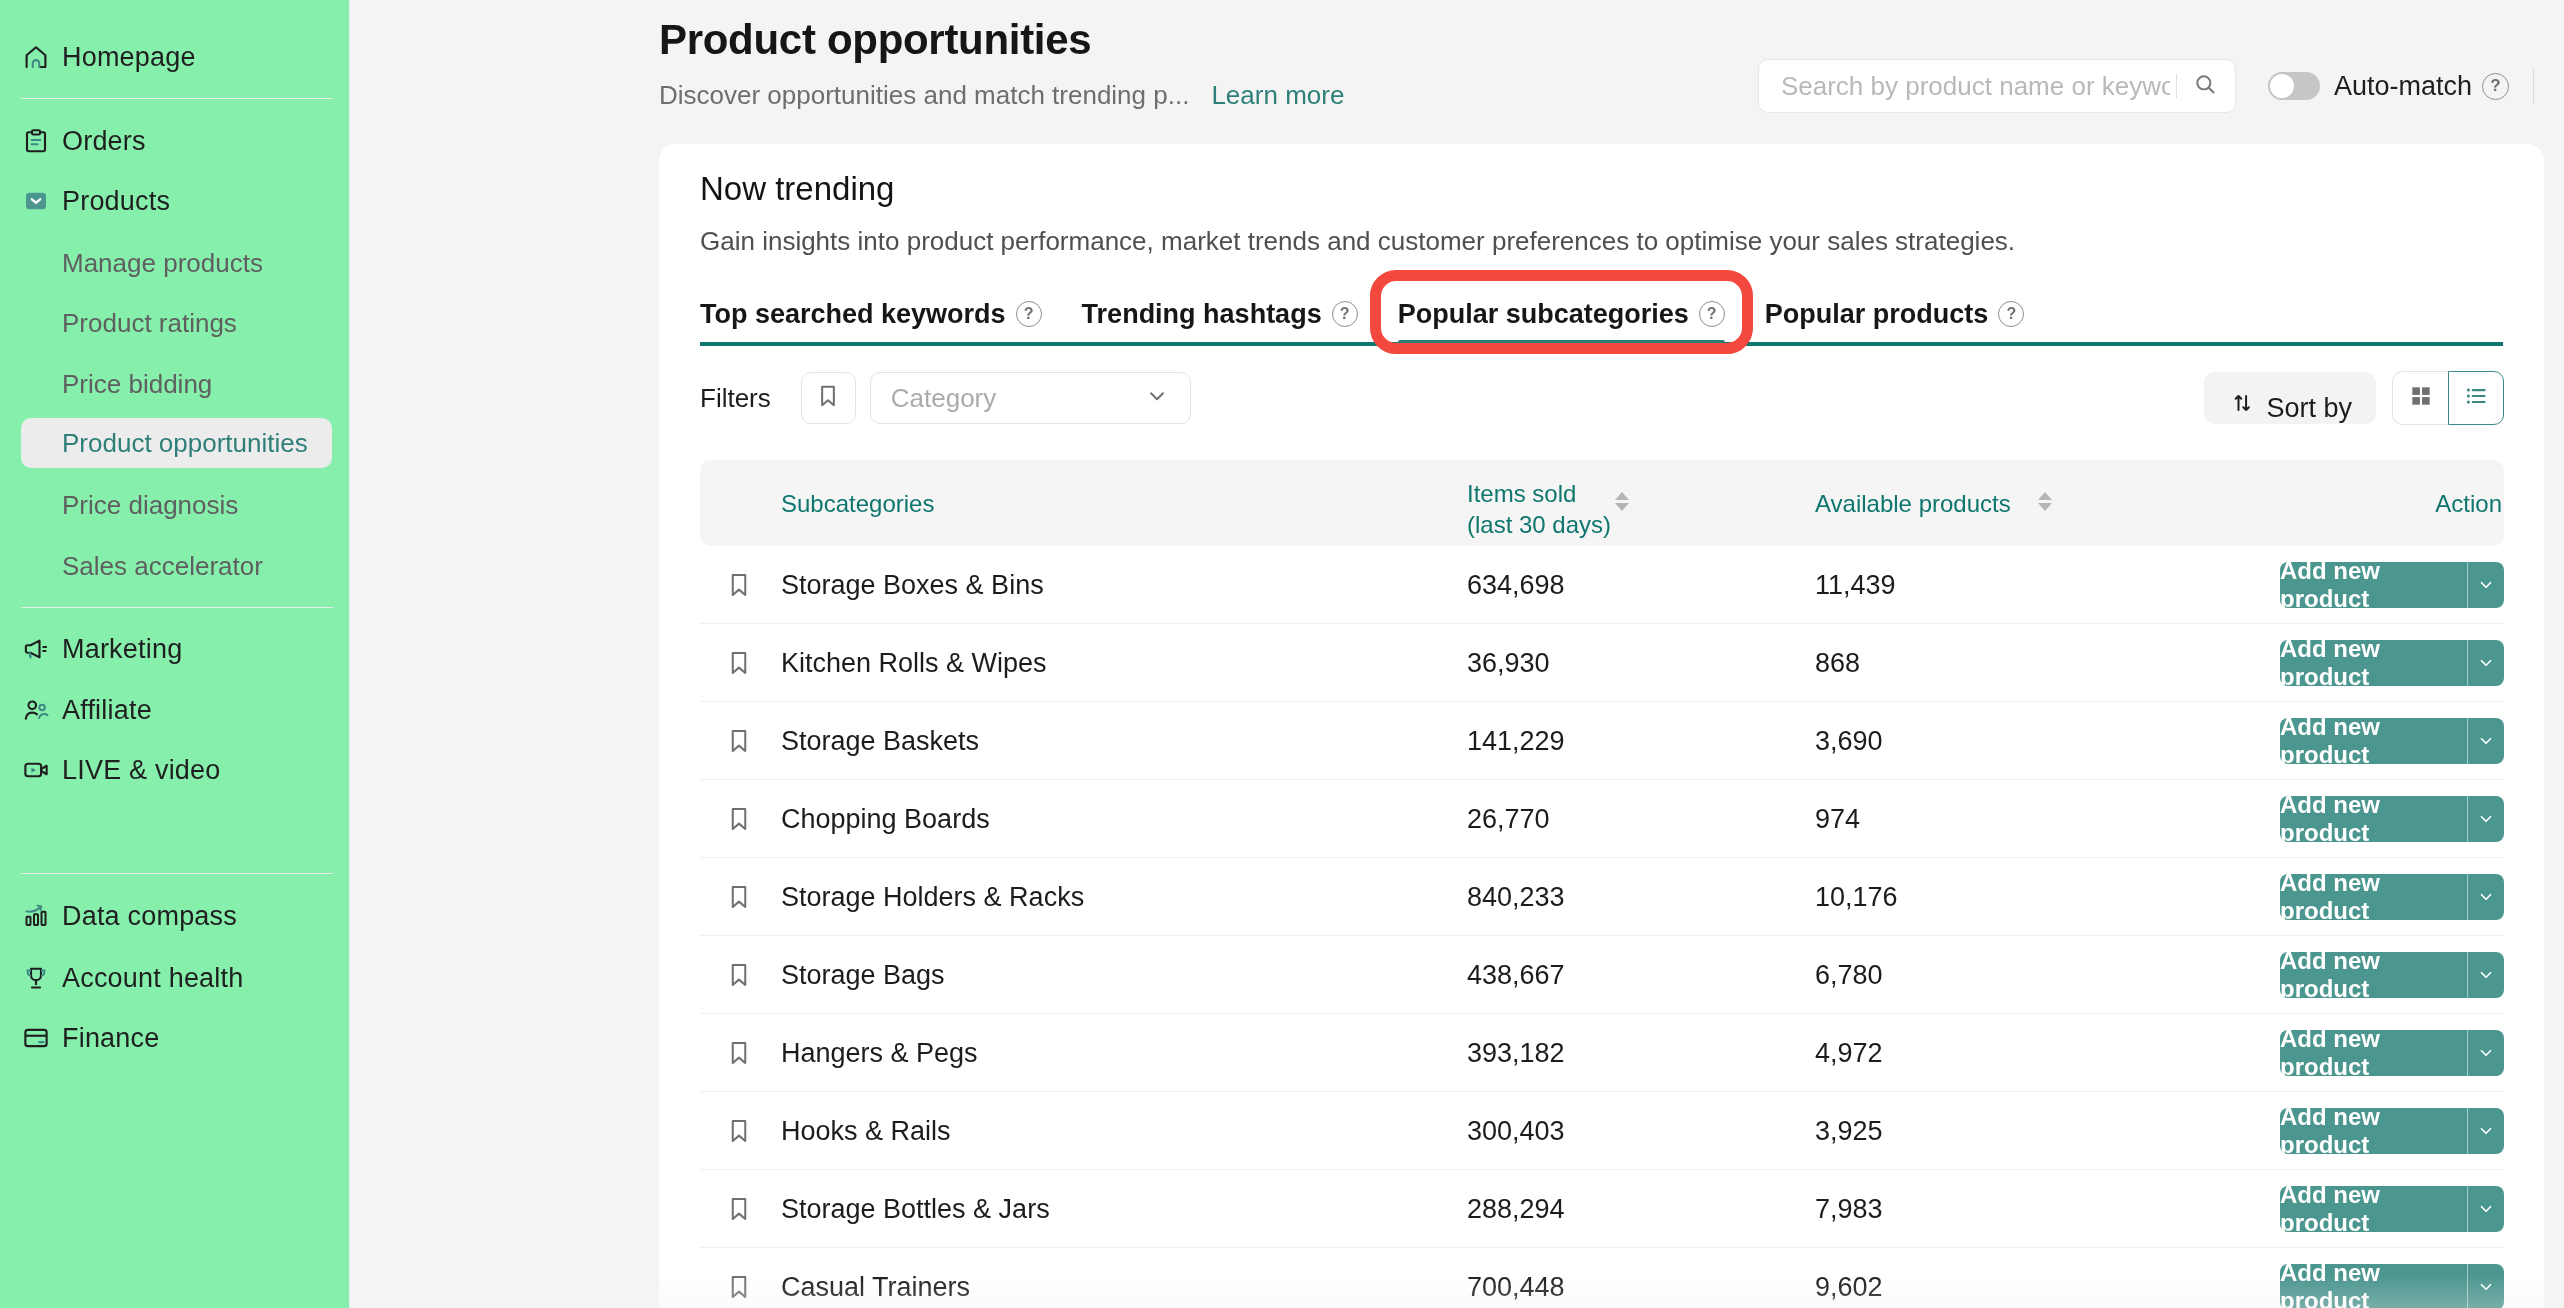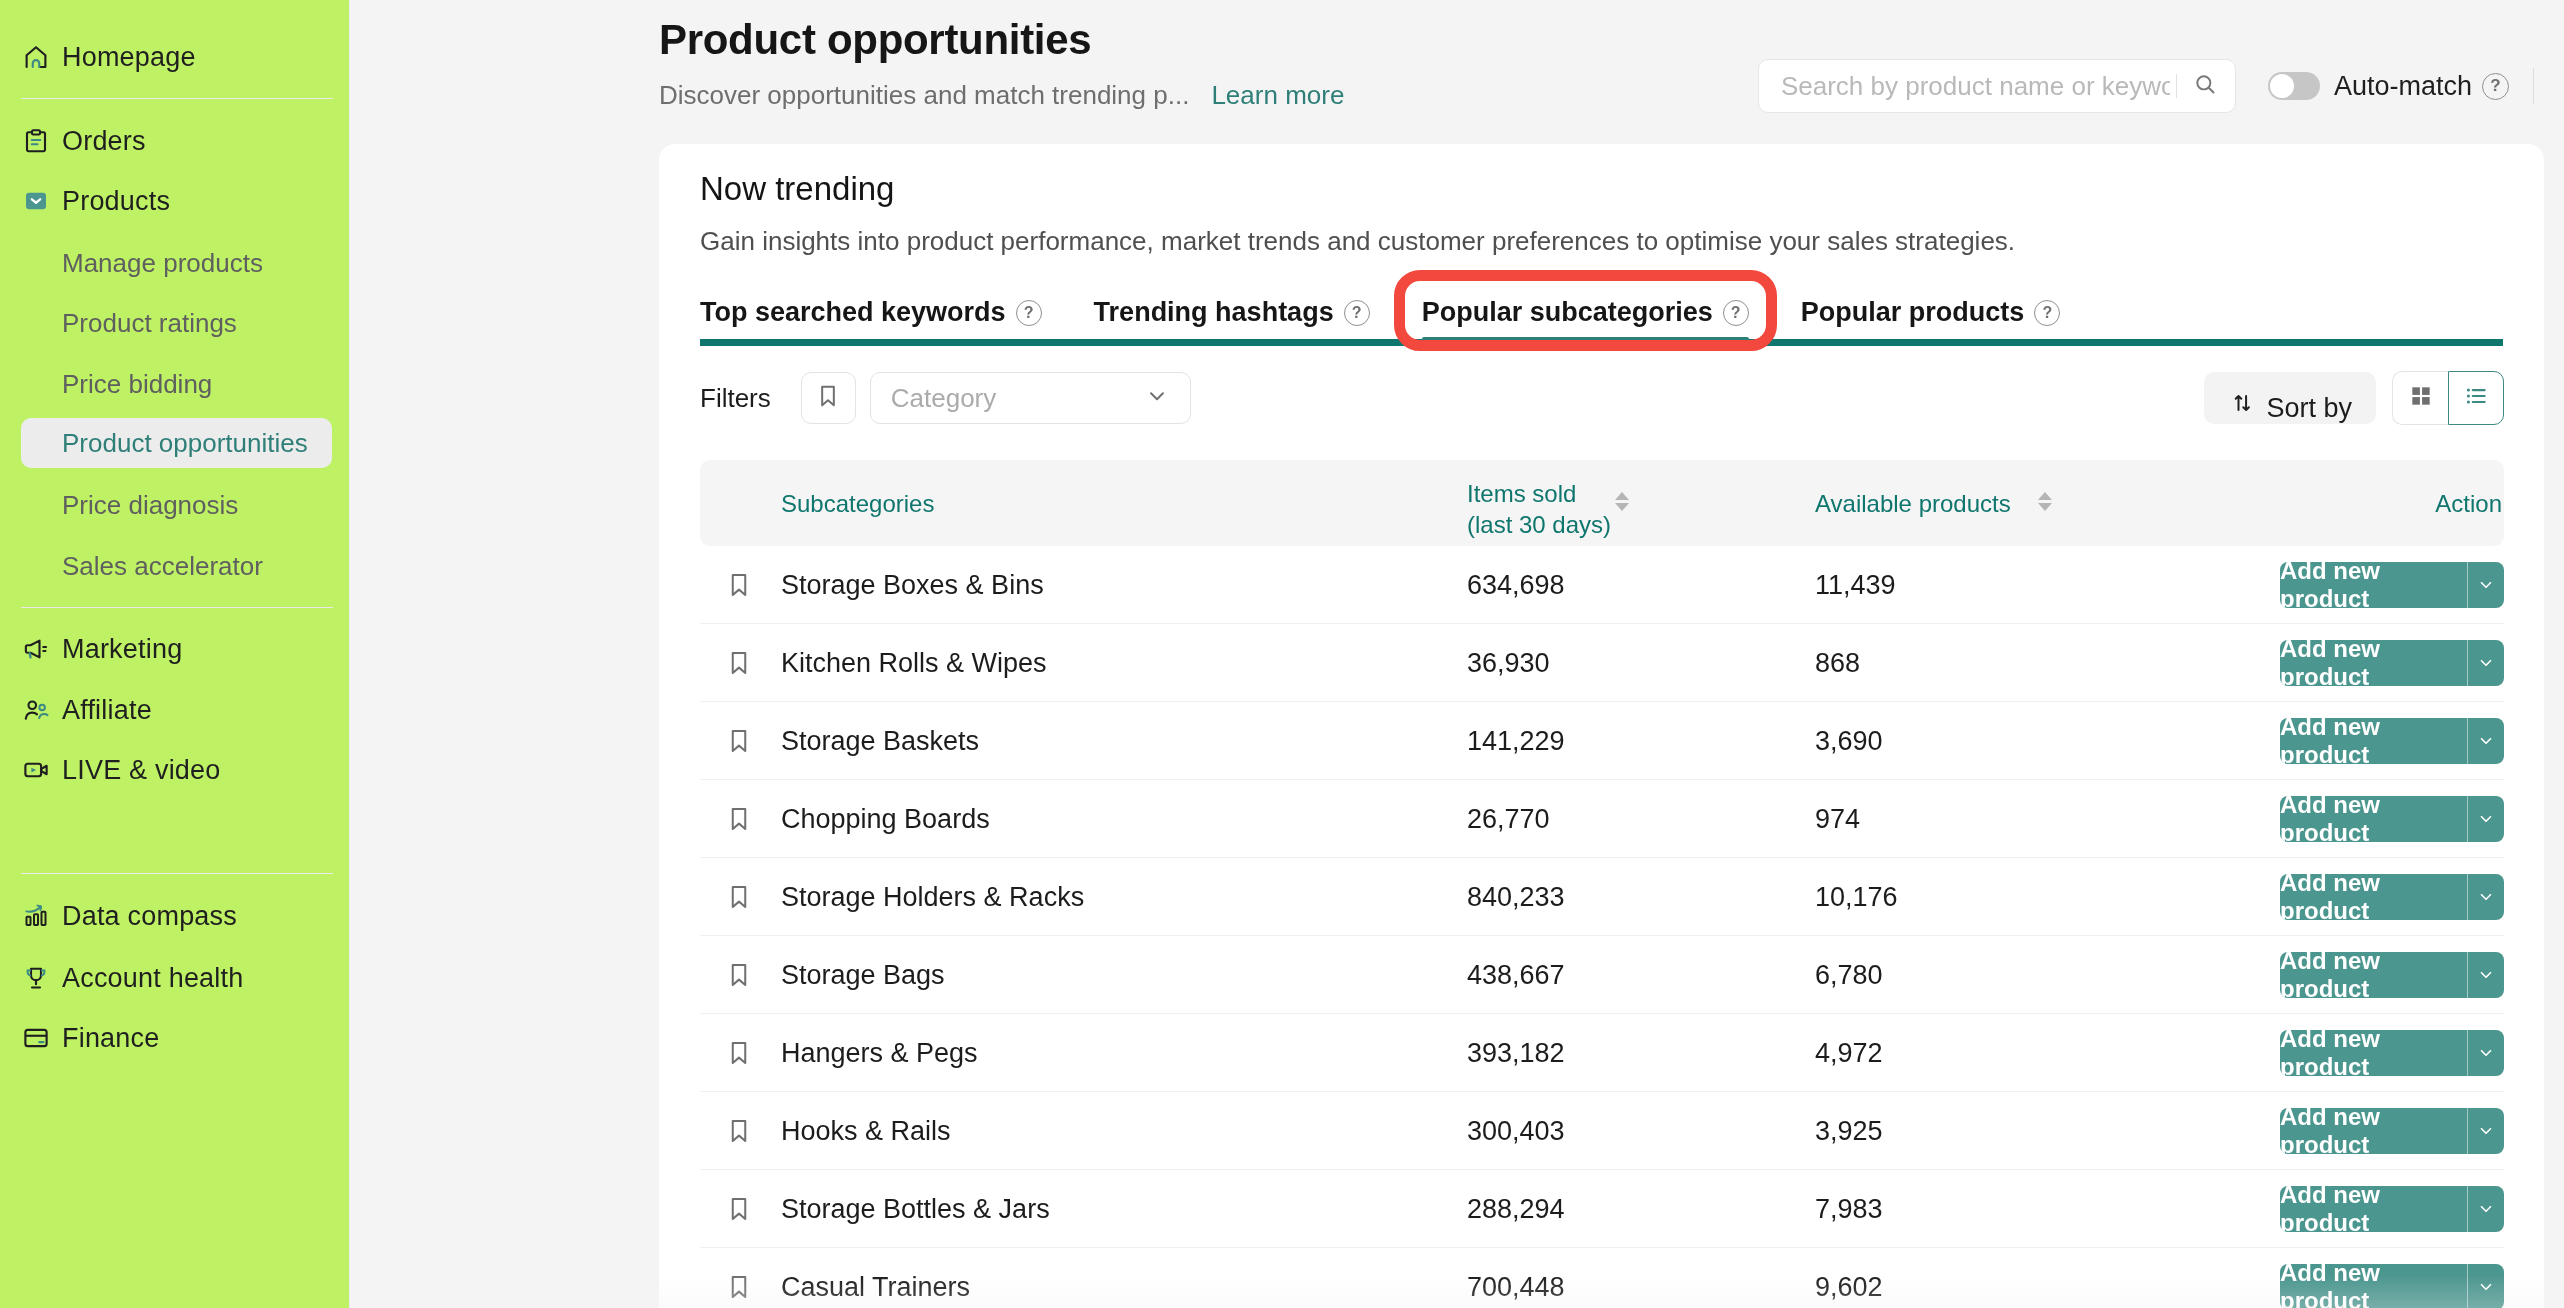--- a/index.html
+++ b/index.html
@@ -1,20 +1,20 @@
 <!DOCTYPE html>
 <html><head>
 <meta charset="utf-8">
 <style>
   * { margin:0; padding:0; box-sizing:border-box; }
   html,body { width:2564px; height:1308px; overflow:hidden; }
   body { font-family:"Liberation Sans", sans-serif; background:#f4f4f4; color:#1c1c1c; position:relative; }
 
   
-  .sidebar { position:absolute; left:0; top:0; width:350px; height:1308px; background:#bef264; border-right:1px solid #ebebeb; }
+  .sidebar { position:absolute; left:0; top:0; width:350px; height:1308px; background:#86efac; border-right:1px solid #ebebeb; }
   .srow { position:absolute; left:0; width:350px; height:48px; display:flex; align-items:center; cursor:pointer; }
   .srow .sicon { position:absolute; left:21px; width:30px; height:30px; display:flex; align-items:center; justify-content:center; }
   .srow .slabel { position:absolute; left:62px; font-size:27px; color:#1f1f1f; letter-spacing:.2px; white-space:nowrap; }
   .ssub { position:absolute; left:0; width:350px; height:50px; display:flex; align-items:center; cursor:pointer; }
   .ssub .slabel { position:absolute; left:62px; font-size:26px; color:#5f5f5f; white-space:nowrap; }
   .ssub.active .bg { position:absolute; left:21px; top:0; width:311px; height:50px; background:#ececec; border-radius:10px; }
   .ssub.active .slabel { color:#2f7f79; position:absolute; z-index:1; }
   .sdivider { position:absolute; left:21px; right:16px; height:1px; background:#e9e9e9; }
 
   
@@ -37,21 +37,21 @@
   .vdivider { width:1px; height:36px; background:#dcdcdc; margin:0 22px 0 24px; }
   .submissions-btn { height:54px; background:#ededed; border-radius:10px; display:flex; align-items:center; padding:0 20px; gap:12px; cursor:pointer; }
   .submissions-label { font-size:27px; color:#1c1c1c; white-space:nowrap; }
   .badge { width:34px; height:34px; border-radius:50%; background:#d65050; color:#fff; font-size:22px; font-weight:bold; display:flex; align-items:center; justify-content:center; }
 
   
   .card { position:absolute; left:309px; top:144px; width:1885px; height:1200px; background:#fff; border-radius:16px; }
   .card-title { position:absolute; left:41px; top:26px; font-size:33px; font-weight:normal; color:#141414; }
   .card-desc { position:absolute; left:41px; top:82px; font-size:26px; color:#4f4f4f; }
 
-  .tabs { position:absolute; left:41px; right:41px; top:142px; height:60px; display:flex; gap:52px; align-items:center; border-bottom:7px solid #0f766e; }
+  .tabs { position:absolute; left:41px; right:41px; top:142px; height:60px; display:flex; gap:40px; align-items:center; border-bottom:4px solid #0f766e; }
   .tab { position:relative; height:100%; display:flex; align-items:center; gap:10px; font-size:27px; font-weight:bold; color:#161616; cursor:pointer; white-space:nowrap; }
   .tab .qicon { width:26px; height:26px; font-size:16px; }
   .tab.active::after { content:""; position:absolute; left:0; right:0; bottom:-3px; height:5px; background:#2f7f79; border-radius:2px; z-index:1; }
   .tab.active .annotation { position:absolute; left:-28px; right:-28px; top:-16px; bottom:-12px; border:11px solid #f2483d; border-radius:26px; pointer-events:none; z-index:2; }
 
   
   .toolbar { position:absolute; left:41px; right:40px; top:227px; height:54px; display:flex; align-items:center; }
   .filters-label { font-size:26px; color:#1c1c1c; margin-right:30px; }
   .iconbtn { width:55px; height:52px; border:1.5px solid #e3e3e3; border-radius:10px; background:#fff; display:flex; align-items:center; justify-content:center; cursor:pointer; }
   .select { width:321px; height:52px; border:1.5px solid #e3e3e3; border-radius:10px; background:#fff; margin-left:14px; display:flex; align-items:center; padding:0 20px; cursor:pointer; }

